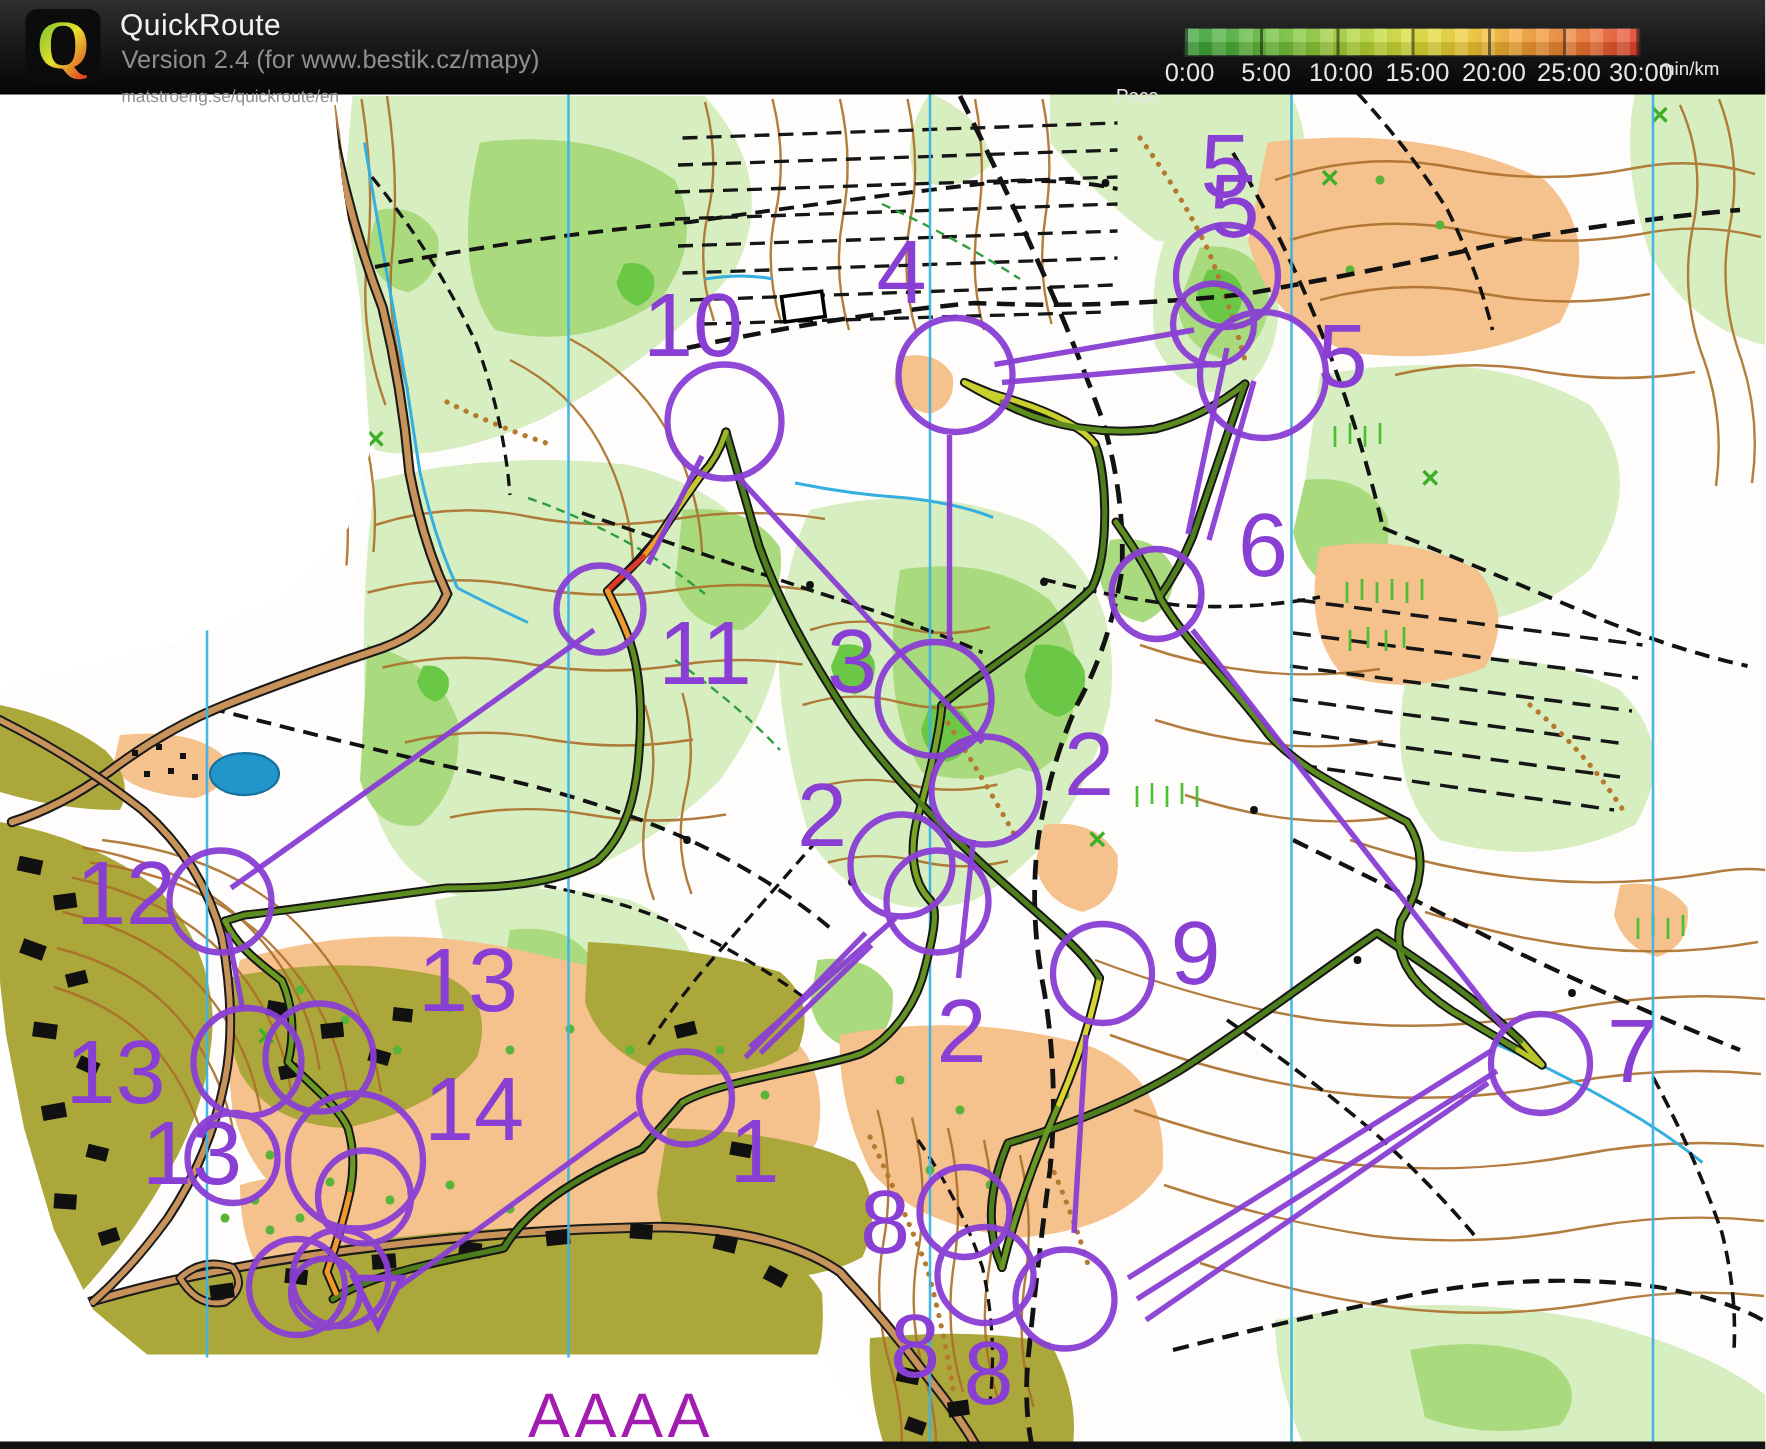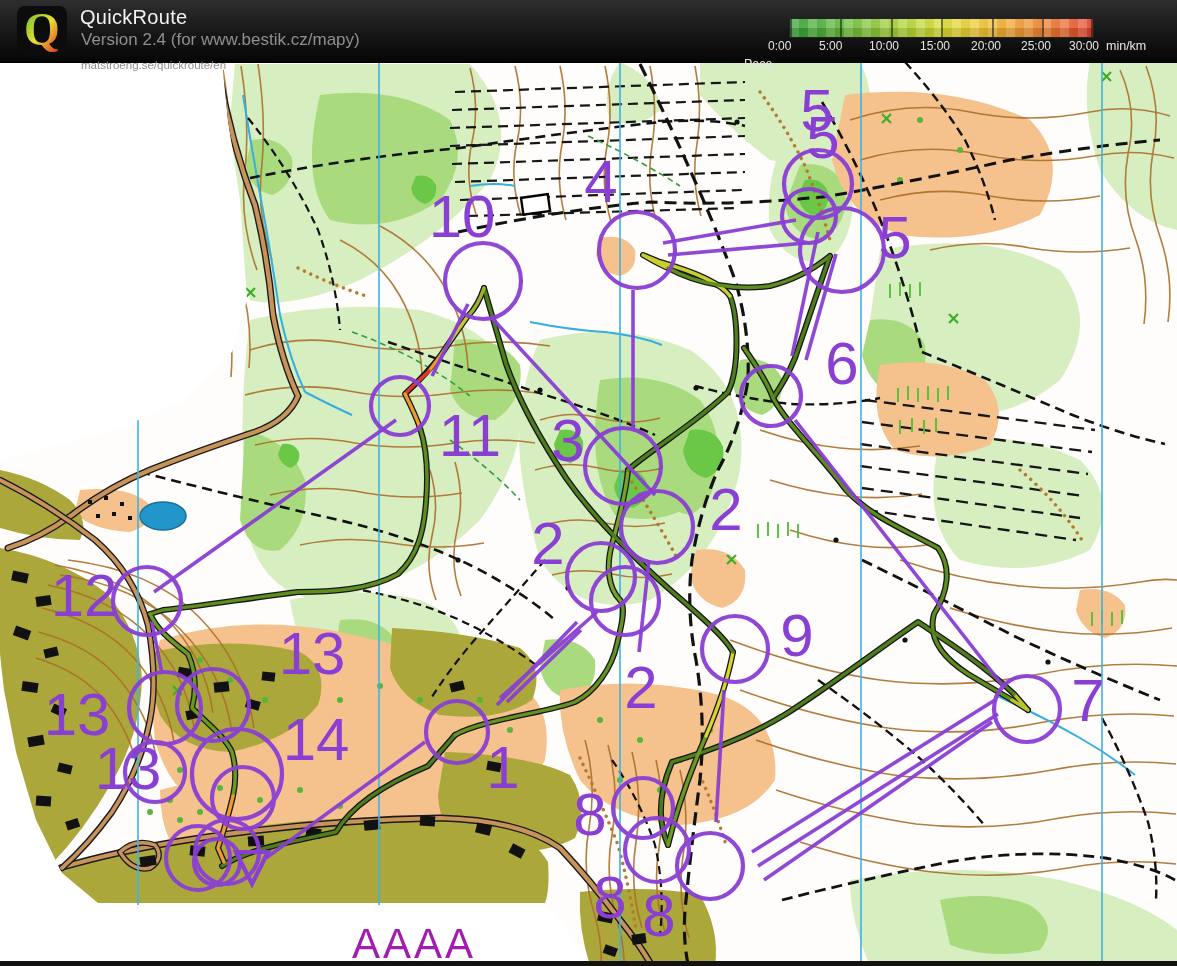--- a/index.html
+++ b/index.html
@@ -16,21 +16,21 @@
   
   .legend-bar{position:absolute;left:789px;top:18px;width:305px;height:20px;box-sizing:border-box;
     border:1px solid #222;
     background:linear-gradient(90deg,#359f35 0%,#4fb237 11%,#7cc437 24%,#a9d233 36%,#dade33 50%,
                #f0ca31 62%,#f2a02f 74%,#ee7a30 86%,#e5402c 100%);}
   .legend-bar::before{content:"";position:absolute;inset:0;
     background:repeating-linear-gradient(90deg,rgba(255,255,255,.16) 0 9px,rgba(0,0,0,.04) 9px 18px);}
   .legend-bar::after{content:"";position:absolute;inset:0;
     background:linear-gradient(180deg,rgba(255,255,255,.12) 0 50%,rgba(0,0,0,.10) 50% 100%);}
   .ltick{position:absolute;top:0;width:2px;height:100%;background:rgba(20,20,20,.55);z-index:2;}
-  .llab{position:absolute;top:39px;width:50px;font-size:12px;color:#e6e6e6;}
+  .llab{position:absolute;top:39px;width:50px;text-align:center;font-size:17px;color:#e6e6e6;}
   .lpace{position:absolute;left:744px;top:57px;font-size:12.5px;color:#e6e6e6;text-align:right;}
   .lunit{position:absolute;left:1106px;top:39px;font-size:12.5px;color:#e6e6e6;text-align:right;}
   
   .map-wrap{position:absolute;left:0;top:0;width:1177px;height:966px;}
   .watermark{position:absolute;left:352px;top:920px;font-size:42px;letter-spacing:3px;color:#a21caf;z-index:3;}
   .bottom-edge{position:absolute;left:0;bottom:0;width:1177px;height:5px;background:#121212;z-index:4;}
   svg text.cn{font-family:"Liberation Sans",sans-serif;font-size:60px;fill:#8a3fd4;}
 </style>
 </head>
 <body>

